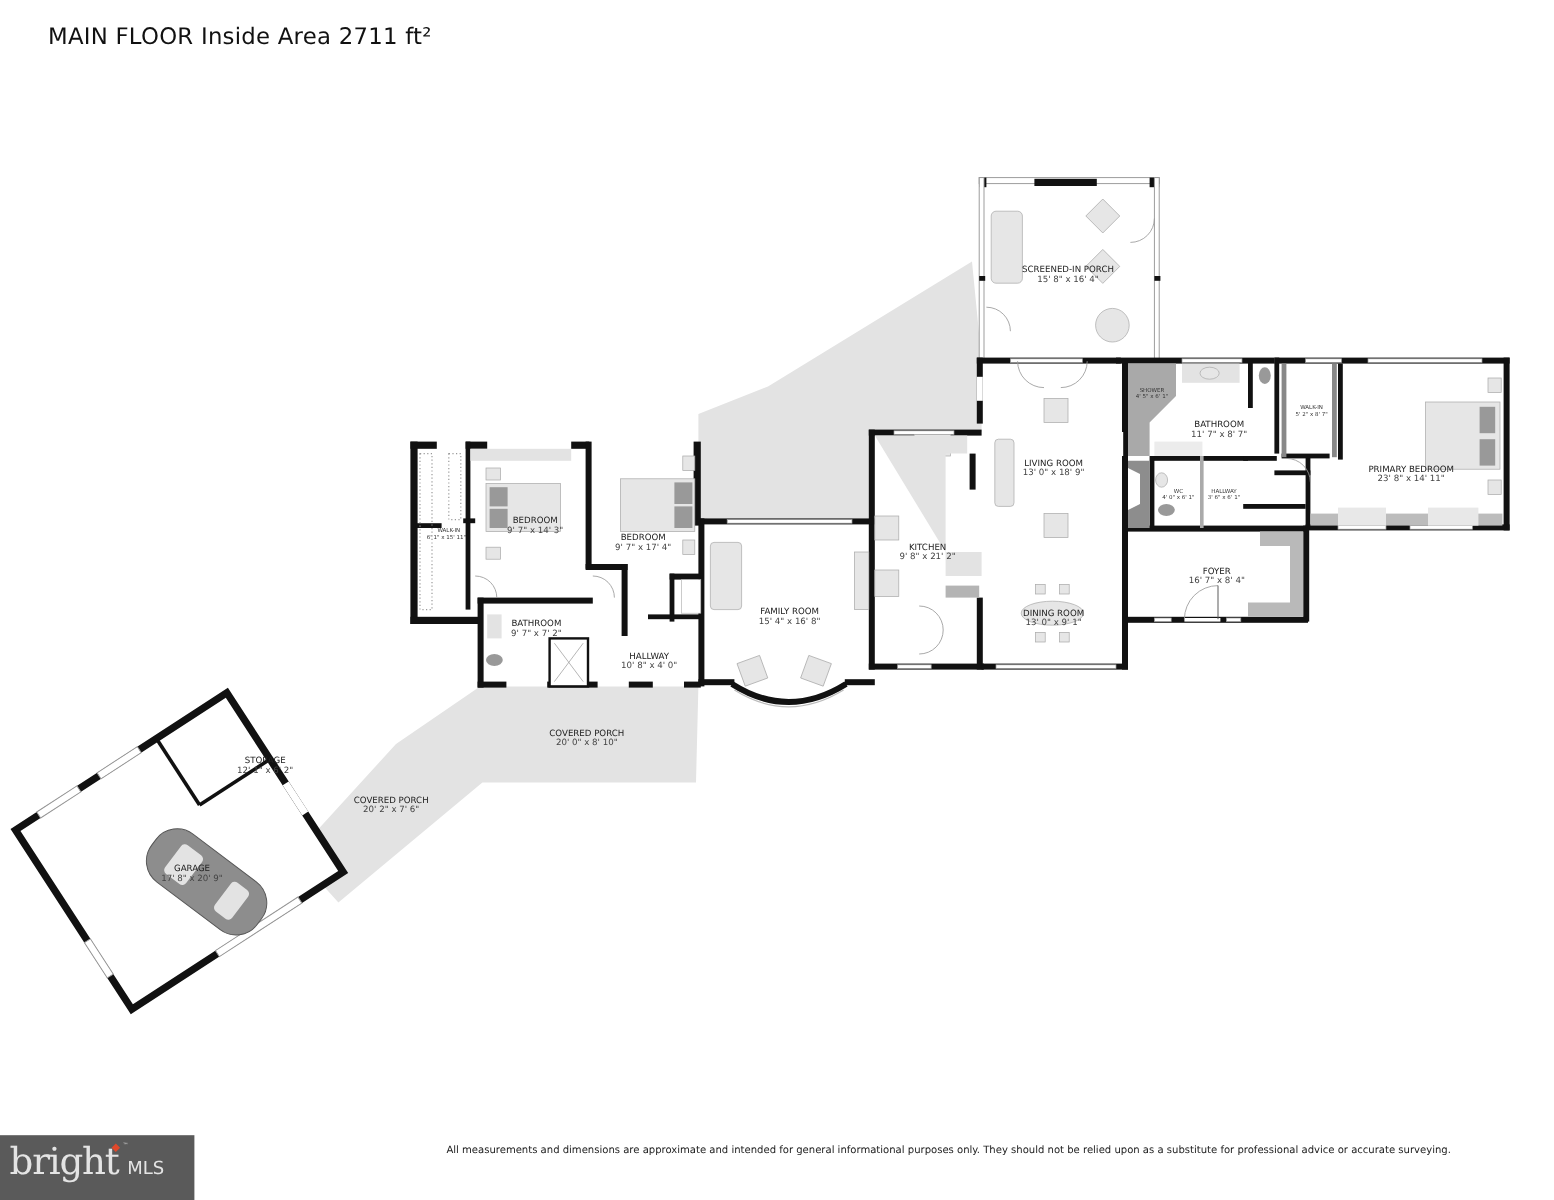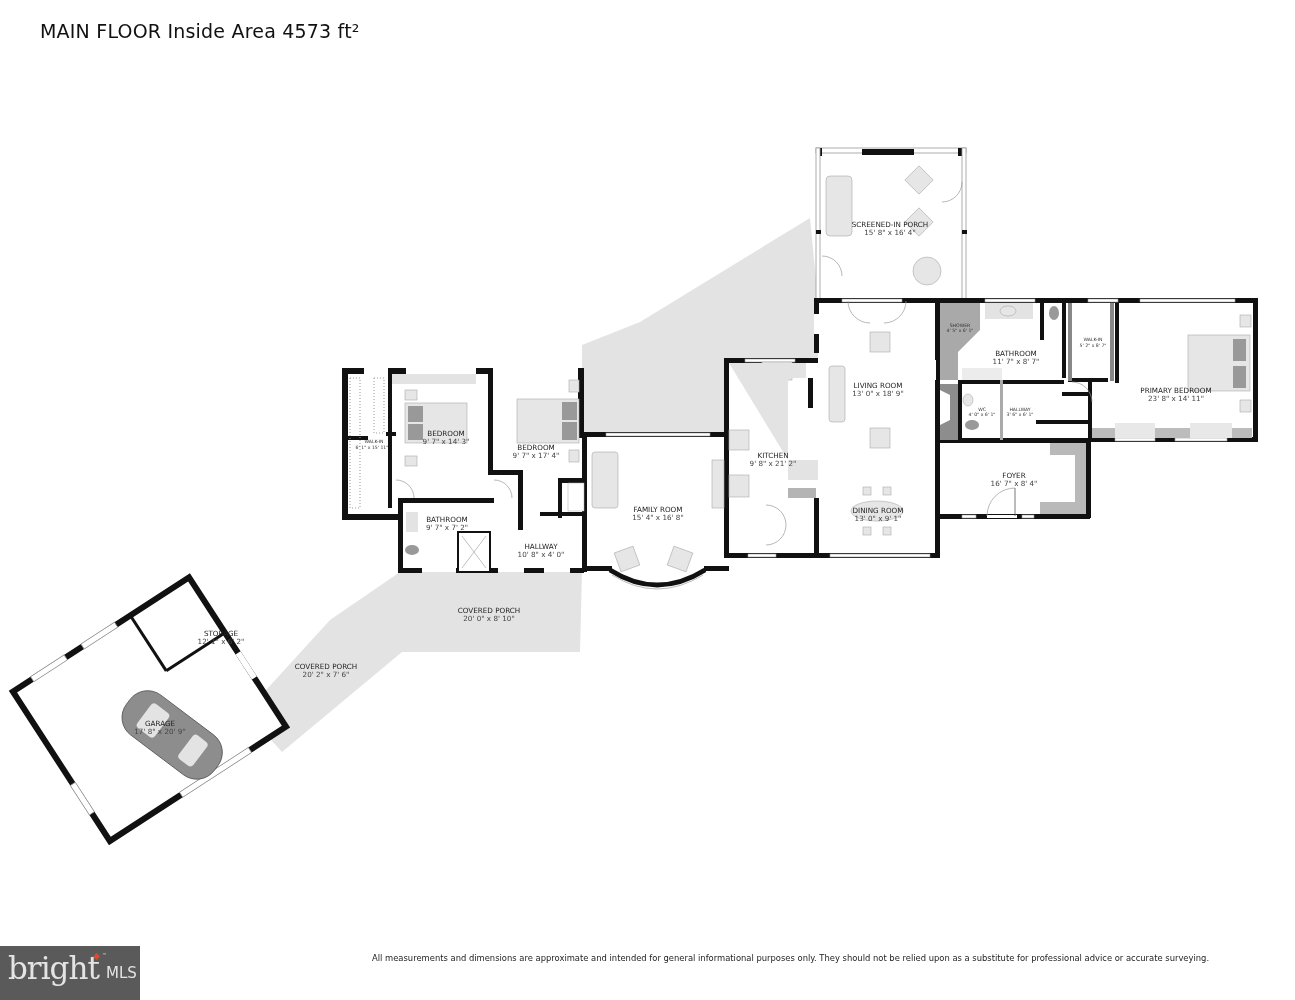--- a/index.html
+++ b/index.html
@@ -6,31 +6,31 @@
   body { width:1295px; height:1000px; position:relative; overflow:hidden; font-family:"DejaVu Sans", sans-serif; }
   .title { position:absolute; left:40px; top:20px; font-size:19px; color:#111; letter-spacing:0.2px; }
   svg.plan { position:absolute; left:0; top:0; }
   .rl { font-family:"DejaVu Sans", sans-serif; font-size:7.2px; fill:#222; text-anchor:middle; }
   .rd { font-family:"DejaVu Sans", sans-serif; font-size:7.2px; fill:#444; text-anchor:middle; }
   .rs { font-family:"DejaVu Sans", sans-serif; font-size:4.6px; fill:#333; text-anchor:middle; }
   .wall { fill:#111; }
   .win { fill:#fff; stroke:#999; stroke-width:0.8; }
   .fix { fill:#e6e6e6; stroke:#aaa; stroke-width:0.6; }
   .door { fill:none; stroke:#999; stroke-width:0.7; }
-  .logo { position:absolute; left:0; top:946px; width:140px; height:54px; background:#5a5a5a; }
+  .logo { position:absolute; left:0; top:946px; width:162px; height:54px; background:#5a5a5a; }
   .logo-bright { position:absolute; left:8px; top:4px; font-family:"DejaVu Serif", serif; font-size:31px; color:#e4e4e4; letter-spacing:-1px; }
   .logo-mls { position:absolute; left:106px; top:18px; font-family:"DejaVu Sans", sans-serif; font-size:15px; color:#e4e4e4; }
   .logo-dot { position:absolute; left:94px; top:8px; width:5px; height:5px; background:#e0482b; transform:rotate(45deg); }
   .logo-tm { position:absolute; left:102px; top:6px; font-size:5px; color:#ddd; font-family:"DejaVu Sans", sans-serif; }
   .disclaimer { position:absolute; left:353px; top:953px; font-size:8.4px; color:#222; font-family:"DejaVu Sans", sans-serif; white-space:nowrap;margin-left:19px; }
 </style>
 </head>
 <body>
 
-<div class="title">MAIN FLOOR Inside Area 4573 ft²</div>
+<div class="title">MAIN FLOOR Inside Area 2711 ft²</div>
 
 <svg class="plan" width="1295" height="1000" viewBox="0 0 1295 1000">
 
   <g>
     <polygon points="582,572 580,652 402,652 282,752 246,712 330,620 400,572" fill="#e3e3e3"></polygon>
     <polygon points="582,345 640,322 810,218 818,300 818,360 724,360 724,432 590,432 582,435" fill="#e3e3e3"></polygon>
   </g>
 
   <g>
     <rect x="818" y="150" width="146" height="150" fill="#fff"></rect>

